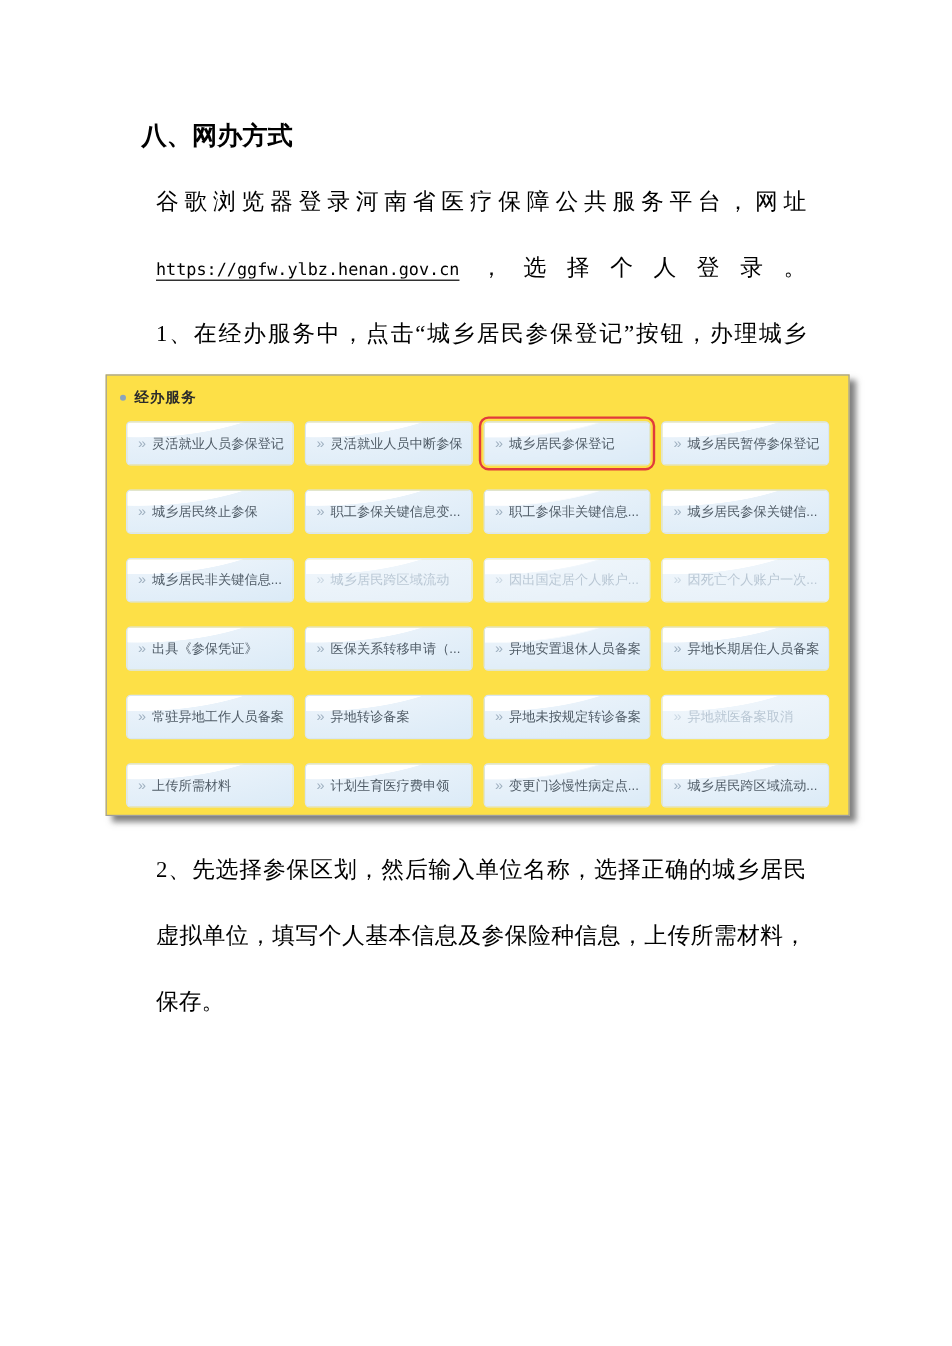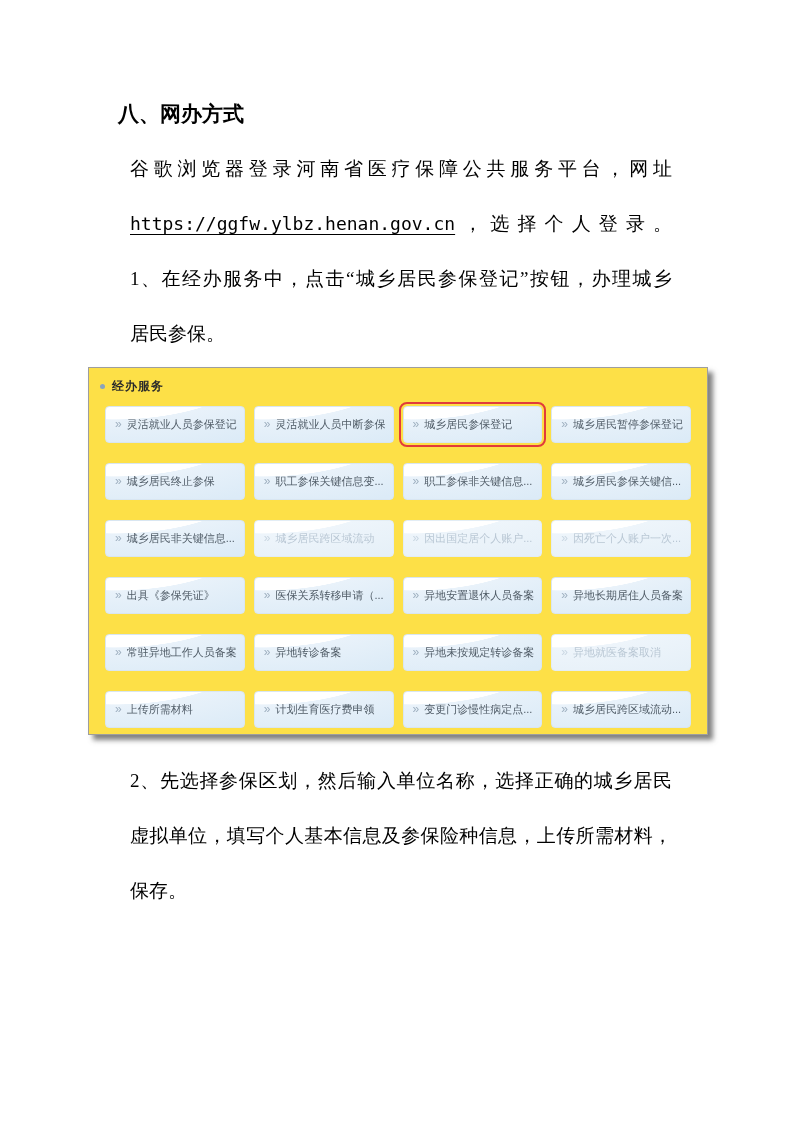--- a/index.html
+++ b/index.html
@@ -3,21 +3,21 @@
 <meta charset="utf-8">
 <style>
   html,body{margin:0;padding:0;background:#ffffff;}
   .page{position:relative;width:793px;height:902px;background:#ffffff;overflow:hidden;
         font-family:"Liberation Serif","DejaVu Serif",serif;color:#000;}
   .doc{position:absolute;left:118px;top:92px;width:566px;}
   .heading{font-family:"Liberation Sans","DejaVu Sans",sans-serif;font-weight:700;
            font-size:21px;line-height:43px;height:43px;margin:0;color:#000;}
   .line{font-size:19px;line-height:43px;height:43px;margin:12px;white-space:nowrap;}
   .jl{white-space:normal;text-align:justify;text-align-last:justify;}
-  .url{font-family:"DejaVu Sans Mono","Liberation Mono",monospace;font-size:18px;
+  .url{font-family:"DejaVu Sans Mono","Liberation Mono",monospace;font-size:14px;
        color:#000;text-decoration:underline;text-underline-offset:4px;}
 
   
   .shot{position:relative;box-sizing:border-box;margin:8px 0 0 -30px;width:620px;height:368px;
         background:#fde047;border:1px solid #9e9e9e;
         box-shadow:5px 5px 5px rgba(75,75,75,.7);}
   .shot-header{display:flex;align-items:center;gap:7px;padding:10px 0 0 11px;height:16px;}
   .bullet{width:5px;height:5px;border-radius:50%;background:#8aa4bd;flex:0 0 auto;}
   .shot-title{font-family:"Liberation Sans","DejaVu Sans",sans-serif;font-weight:700;
               font-size:12px;color:#2b2b2b;letter-spacing:1px;line-height:1;}
@@ -43,21 +43,20 @@
 <div class="page">
   <div class="doc">
 
     <h1 class="heading">八、网办方式</h1>
 
     <p class="line jl">谷歌浏览器登录河南省医疗保障公共服务平台，网址</p>
 
     <p class="line jl"><a class="url">https://ggfw.ylbz.henan.gov.cn</a><span>，选择个人登录。</span></p>
 
     <p class="line jl">1、在经办服务中，点击“城乡居民参保登记”按钮，办理城乡</p>
-    <p class="line">居民参保。</p>
 
     <div class="shot">
       <div class="shot-header">
         <span class="bullet"></span>
         <span class="shot-title">经办服务</span>
       </div>
       <div class="grid" id="service-grid">
           <div class="svc-btn">
     <span class="chev">»</span>
     <span class="lbl">灵活就业人员参保登记</span>

